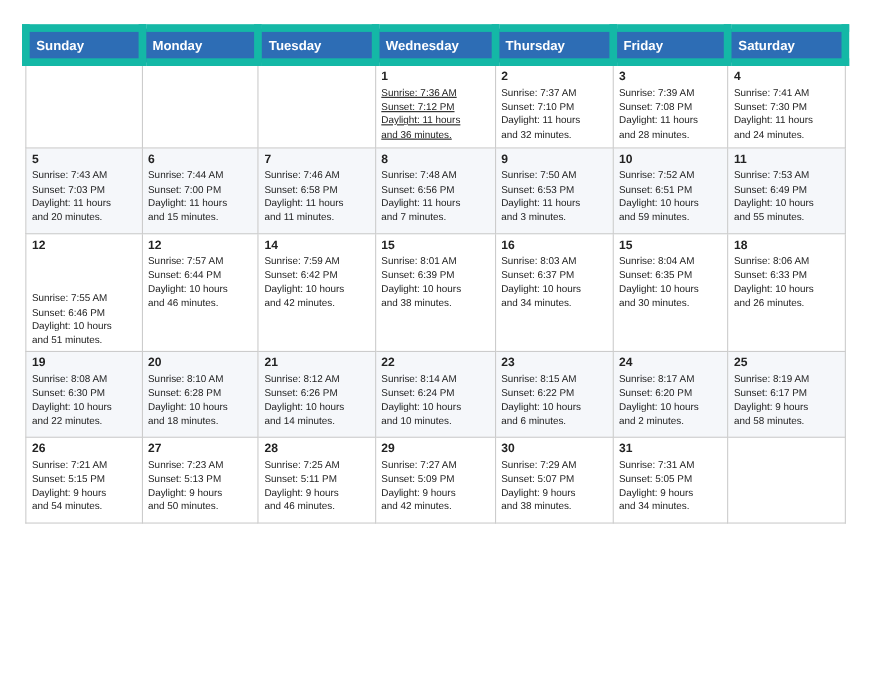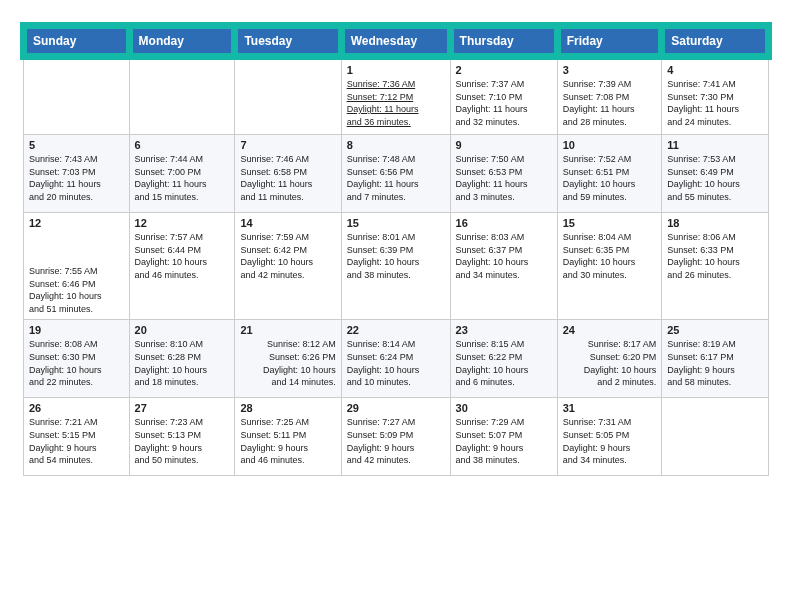--- a/index.html
+++ b/index.html
@@ -258,42 +258,42 @@
           </td>
           <td>
             <span class="day-num">20</span>
             <div class="day-info" style="white-space: pre-line;">Sunrise: 8:10 AM
 Sunset: 6:28 PM
 Daylight: 10 hours
 and 18 minutes.</div>
           </td>
           <td>
             <span class="day-num">21</span>
-            <div class="day-info" style="white-space: pre-line; text-align: right;">Sunrise: 8:12 AM
+            <div class="day-info" style="white-space: pre-line;">Sunrise: 8:12 AM
 Sunset: 6:26 PM
 Daylight: 10 hours
 and 14 minutes.</div>
           </td>
           <td>
             <span class="day-num">22</span>
             <div class="day-info" style="white-space: pre-line;">Sunrise: 8:14 AM
 Sunset: 6:24 PM
 Daylight: 10 hours
 and 10 minutes.</div>
           </td>
           <td>
             <span class="day-num">23</span>
             <div class="day-info" style="white-space: pre-line;">Sunrise: 8:15 AM
 Sunset: 6:22 PM
 Daylight: 10 hours
 and 6 minutes.</div>
           </td>
           <td>
             <span class="day-num">24</span>
-            <div class="day-info" style="white-space: pre-line; text-align: right;">Sunrise: 8:17 AM
+            <div class="day-info" style="white-space: pre-line;">Sunrise: 8:17 AM
 Sunset: 6:20 PM
 Daylight: 10 hours
 and 2 minutes.</div>
           </td>
           <td>
             <span class="day-num">25</span>
             <div class="day-info" style="white-space: pre-line;">Sunrise: 8:19 AM
 Sunset: 6:17 PM
 Daylight: 9 hours
 and 58 minutes.</div>

